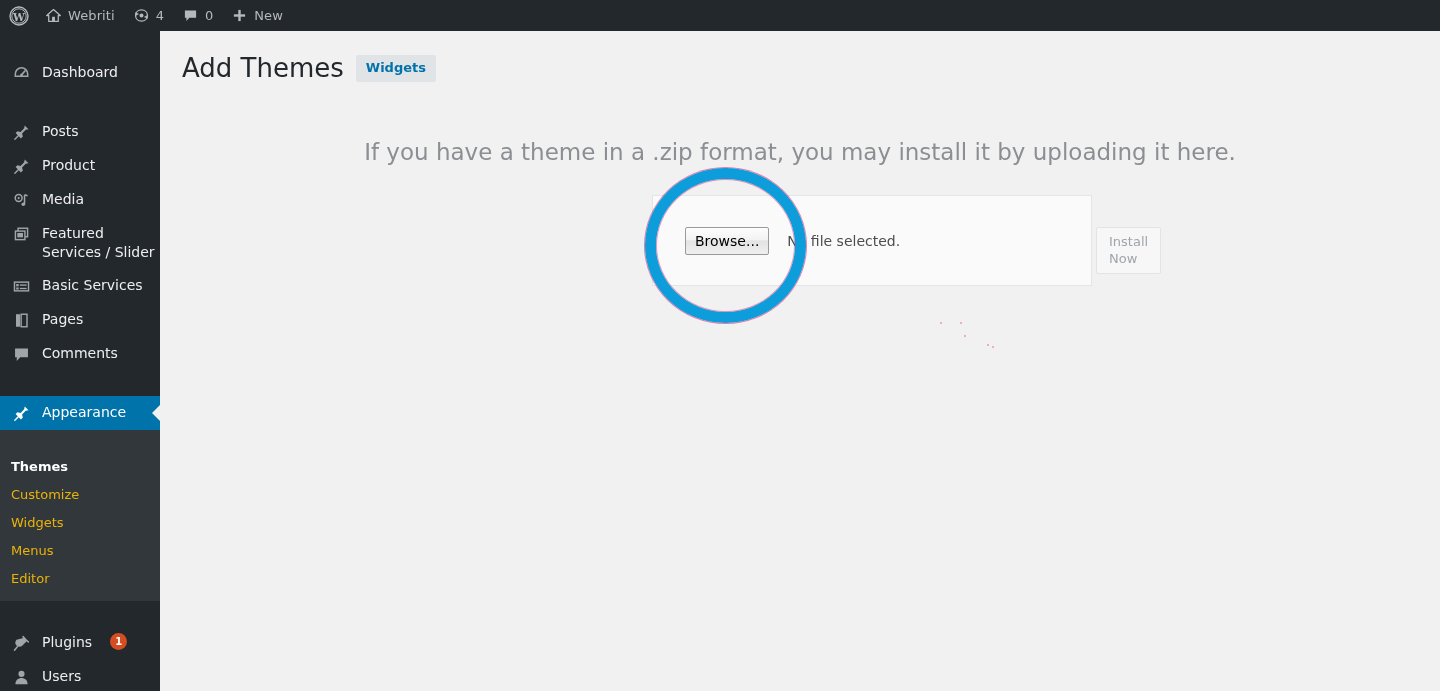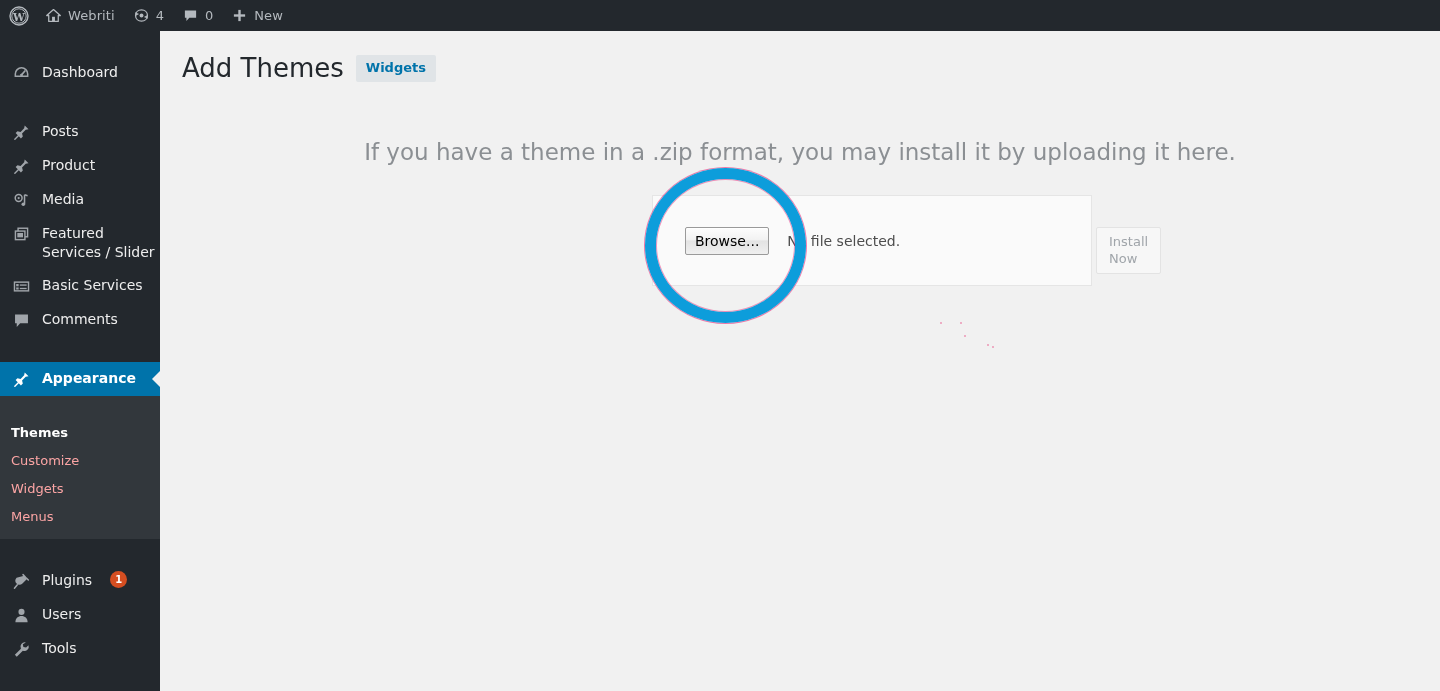--- a/index.html
+++ b/index.html
@@ -39,37 +39,37 @@
     color:#eee; font-size:14px; line-height:20px;
   }
   .menu-item .mi-icon {
     width:20px; min-width:20px; height:20px;
     display:flex; align-items:center; justify-content:center;
     color:#a0a5aa; line-height:0; margin-top:0px;
   }
   .menu-item .mi-label { color:#eee; font-size:14px; line-height:19px; }
   .menu-item.gap-top { margin-top:25px; }
   .menu-item.current {
-    background:#0073aa; color:#fff;font-weight:bold;
+    background:#0073aa; color:#fff;
   }
   .menu-item.current .mi-icon { color:#fff; }
   .menu-item.current .mi-label { color:#fff; }
   .menu-arrow {
     position:absolute; right:0; top:50%;
     width:0; height:0; transform:translateY(-50%);
     border-top:8px solid transparent;
     border-bottom:8px solid transparent;
     border-right:8px solid #f1f1f1;
   }
   .submenu {
     background:#32373c; padding:23px 0 8px 0;
   }
   .submenu-item {
     display:block; padding:5px 0 5px 11px;
-    font-size:13px; color:#fca5a5; line-height:18px;
+    font-size:13px; color:#eab308; line-height:18px;
   }
   .submenu-item.current { color:#fff; font-weight:bold; }
 
   .badge {
     display:inline-flex; align-items:center; justify-content:center;
     min-width:17px; height:17px; padding:0 5px;
     background:#d54e21; color:#fff;
     border-radius:10px; font-size:10px; font-weight:bold;
     margin-left:7px; vertical-align:middle;
   }
@@ -276,20 +276,29 @@
         <rect x="2.6" y="5.4" width="14.8" height="9.2" fill="none" stroke="currentColor" stroke-width="1.5"></rect>
         <rect x="4.4" y="7.4" width="2.6" height="2.4" fill="currentColor"></rect>
         <rect x="4.4" y="11" width="2.6" height="2.2" fill="currentColor"></rect>
         <rect x="8.2" y="7.8" width="7.2" height="1.4" fill="currentColor"></rect>
         <rect x="8.2" y="11.4" width="7.2" height="1.4" fill="currentColor"></rect>
       </svg>
     </span>
     <span class="mi-label">Basic Services</span>
   </div>
 
+  <div class="menu-item">
+    <span class="mi-icon">
+      <svg width="19" height="19" viewBox="0 0 20 20">
+        <rect x="4.2" y="3.4" width="4.2" height="13.2" fill="currentColor"></rect>
+        <rect x="9.6" y="3.4" width="6.2" height="13.2" fill="none" stroke="currentColor" stroke-width="1.5"></rect>
+      </svg>
+    </span>
+    <span class="mi-label">Pages</span>
+  </div>
 
   <div class="menu-item">
     <span class="mi-icon">
       <svg width="19" height="19" viewBox="0 0 20 20">
         <path d="M3.2 3.8 H16.8 V12.8 H8.6 L5 16.8 L5 12.8 H3.2 Z" fill="currentColor"></path>
       </svg>
     </span>
     <span class="mi-label">Comments</span>
   </div>
 
@@ -302,20 +311,21 @@
     </span>
     <span class="mi-label">Appearance</span>
     <span class="menu-arrow"></span>
   </div>
 
   <div class="submenu">
     <div class="submenu-item current">Themes</div>
     <div class="submenu-item">Customize</div>
     <div class="submenu-item">Widgets</div>
     <div class="submenu-item">Menus</div>
+    <div class="submenu-item">Editor</div>
   </div>
 
   <div class="menu-item gap-top">
     <span class="mi-icon">
       <svg width="19" height="19" viewBox="0 0 20 20">
         <path d="M11.6 2.8 L14 5.2 M14.8 6 L17.2 8.4" stroke="currentColor" stroke-width="1.6" stroke-linecap="round"></path>
         <path d="M12.8 4 L16 7.2 L11 12.2 C9.2 14 6.4 14 4.8 12.2 C3 10.6 3 7.8 4.8 6 Z" fill="currentColor"></path>
         <path d="M5.6 13.4 L2.6 17" stroke="currentColor" stroke-width="1.6" stroke-linecap="round"></path>
       </svg>
     </span>

